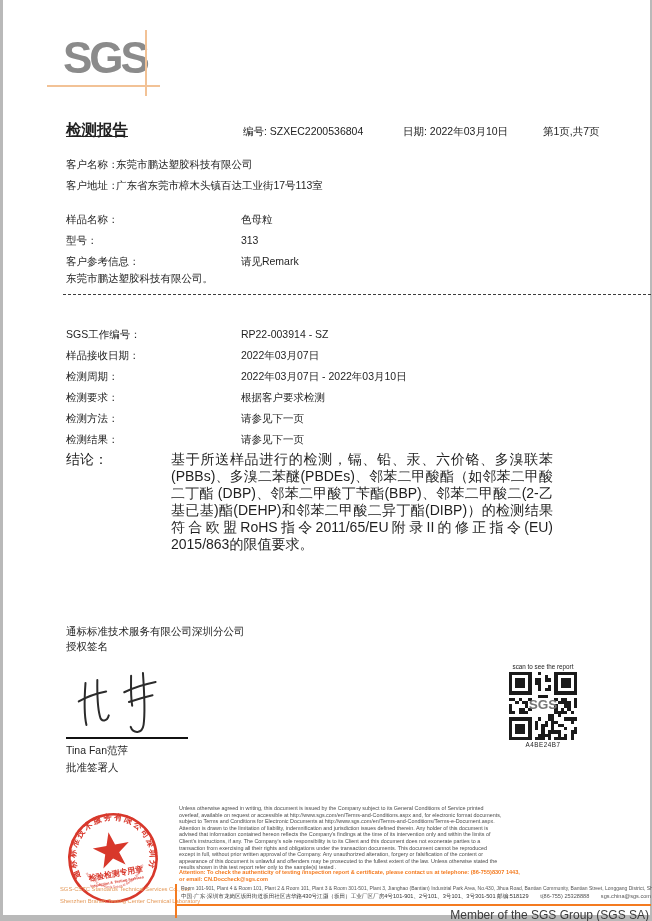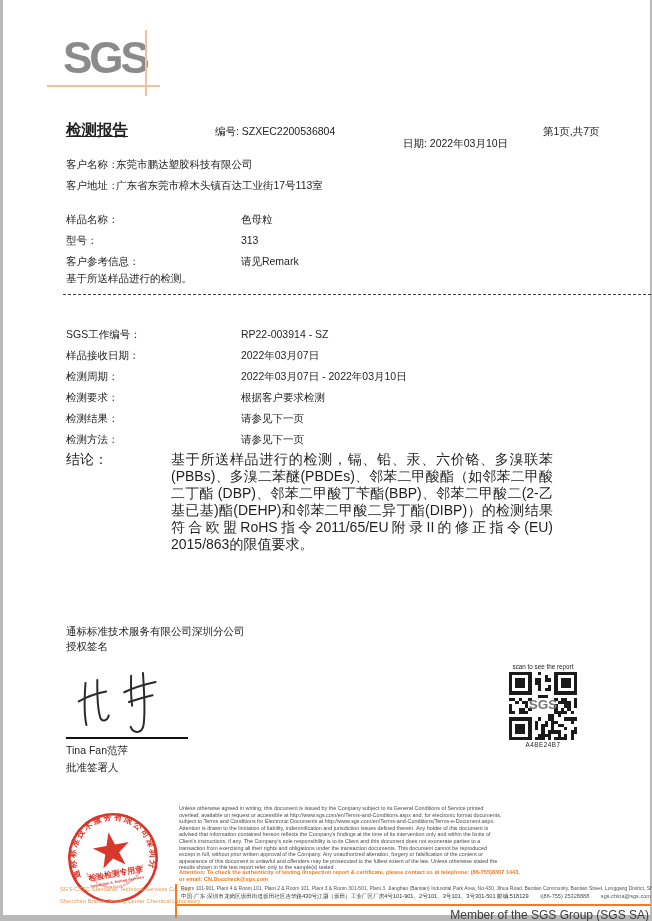--- a/index.html
+++ b/index.html
@@ -62,25 +62,25 @@
 
 <div class="page">
 
   <div class="abs" style="left:60px;top:36px;">
     <div class="logo-text">SGS</div>
   </div>
   <div class="abs logo-hline" style="left:44px;top:85px;"></div>
   <div class="abs logo-vline" style="left:142px;top:30px;"></div>
 
   <div class="abs title" style="left:63px;top:120px;">检测报告</div>
-  <div class="abs hmeta" style="left:212px;top:125px;">
+  <div class="abs hmeta" style="left:240px;top:125px;">
     <span>编号:</span>
     <span>SZXEC2200536804</span>
   </div>
-  <div class="abs hmeta" style="left:400px;top:125px;margin-top:12px;">
+  <div class="abs hmeta" style="left:400px;top:125px;">
     <span>日期:</span>
     <span>2022年03月10日</span>
   </div>
   <div class="abs hmeta" style="left:540px;top:125px;">第1页,共7页</div>
 
   <div class="abs rows client" style="left:63px;top:154px;">
     <div class="row">
       <span class="lab">客户名称：</span>
       <span>东莞市鹏达塑胶科技有限公司</span>
     </div>
@@ -97,21 +97,21 @@
     </div>
     <div class="row">
       <span class="lab">型号：</span>
       <span>313</span>
     </div>
     <div class="row">
       <span class="lab">客户参考信息：</span>
       <span>请见Remark</span>
     </div>
   </div>
-  <div class="abs note" style="left:63px;top:268px;">基于所送样品进行的检测。</div>
+  <div class="abs note" style="left:63px;top:268px;">东莞市鹏达塑胶科技有限公司。</div>
 
   <div class="abs dashline" style="left:60px;top:294px;"></div>
 
   <div class="abs rows wide" style="left:63px;top:324px;">
     <div class="row">
       <span class="lab">SGS工作编号：</span>
       <span>RP22-003914 - SZ</span>
     </div>
     <div class="row">
       <span class="lab">样品接收日期：</span>
@@ -119,25 +119,25 @@
     </div>
     <div class="row">
       <span class="lab">检测周期：</span>
       <span>2022年03月07日 - 2022年03月10日</span>
     </div>
     <div class="row">
       <span class="lab">检测要求：</span>
       <span>根据客户要求检测</span>
     </div>
     <div class="row">
+      <span class="lab">检测方法：</span>
+      <span>请参见下一页</span>
+    </div>
+    <div class="row">
       <span class="lab">检测结果：</span>
-      <span>请参见下一页</span>
-    </div>
-    <div class="row">
-      <span class="lab">检测方法：</span>
       <span>请参见下一页</span>
     </div>
   </div>
 
   <div class="abs concl" style="left:63px;top:451px;width:555px;">
     <span class="lab">结论：</span>
     <div class="txt">基于所送样品进行的检测，镉、铅、汞、六价铬、多溴联苯(PBBs)、多溴二苯醚(PBDEs)、邻苯二甲酸酯（如邻苯二甲酸二丁酯 (DBP)、邻苯二甲酸丁苄酯(BBP)、邻苯二甲酸二(2-乙基已基)酯(DEHP)和邻苯二甲酸二异丁酯(DIBP)）的检测结果符合欧盟RoHS指令2011/65/EU附录II的修正指令(EU) 2015/863的限值要求。</div>
   </div>
 
   <div class="abs sig-company" style="left:63px;top:624px;">通标标准技术服务有限公司深圳分公司</div>

